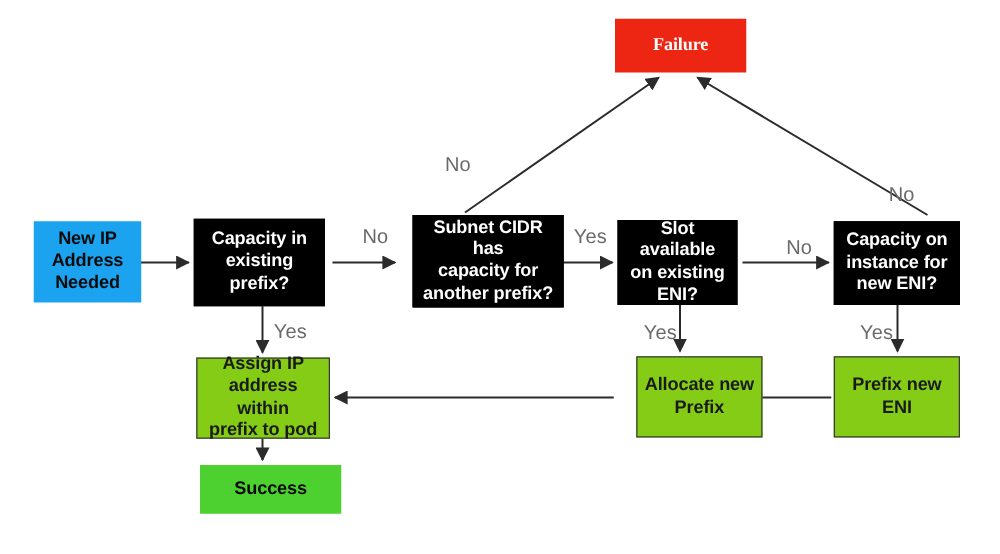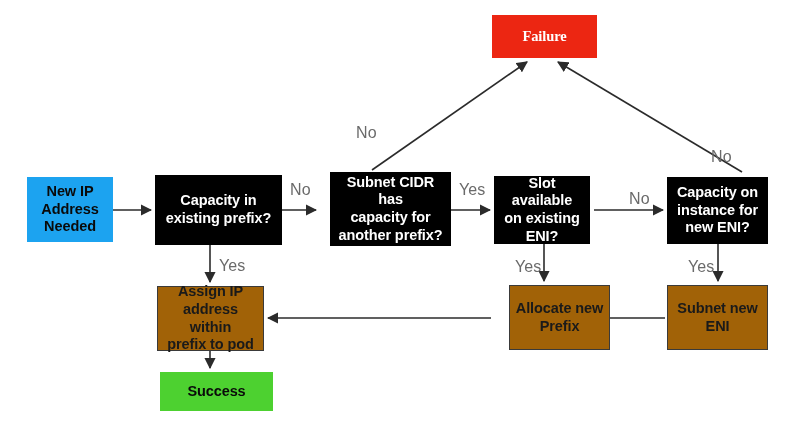--- a/index.html
+++ b/index.html
@@ -42,21 +42,21 @@
     padding: 0 4px;
     white-space: pre-line;
   }
   .node.decision {
     background: #000000;
     color: #ffffff;
     font-size: 14.5px;
     border: 1px solid #000000;
   }
   .node.process {
-    background: #a16207;
+    background: #84cc16;
     color: #1a1a1a;
     font-size: 14.5px;
     border: 1.6px solid #3a3a3a;
   }
   .node.start {
     background: #1CA3F0;
     color: #0a0a0a;
     font-size: 14.5px;
     border: none;
     margin-left: 12px;
@@ -121,21 +121,21 @@
       <path d="M 210 351 L 210 368"></path>
     </g>
   </svg>
 
   <div class="node start" style="left:15px; top:177px; width:86px; height:65px;">
     <span class="node-text">New IP
 Address
 Needed</span>
   </div>
 
-  <div class="node decision" style="left:155px; top:175px; width:127px; height:70px;justify-content:center;">
+  <div class="node decision" style="left:155px; top:175px; width:105px; height:70px;justify-content:center;">
     <span class="node-text">Capacity in
 existing prefix?</span>
   </div>
 
   <div class="node decision" style="left:330px; top:172px; width:121px; height:74px;">
     <span class="node-text">Subnet CIDR has
 capacity for
 another prefix?</span>
   </div>
 
@@ -160,21 +160,21 @@
 address within
 prefix to pod</span>
   </div>
 
   <div class="node process" style="left:493px; top:285px; width:101px; height:65px;margin-left:16px;">
     <span class="node-text">Allocate new
 Prefix</span>
   </div>
 
   <div class="node process" style="left:667px; top:285px; width:101px; height:65px;">
-    <span class="node-text">Subnet new
+    <span class="node-text">Prefix new
 ENI</span>
   </div>
 
   <div class="node success" style="left:160px; top:372px; width:113px; height:39px;">
     <span class="node-text">Success</span>
   </div>
 
   <span class="edge-label" style="left:290px; top:181px;">No</span>
   <span class="edge-label" style="left:219px; top:257px;">Yes</span>
   <span class="edge-label" style="left:459px; top:181px;">Yes</span>

